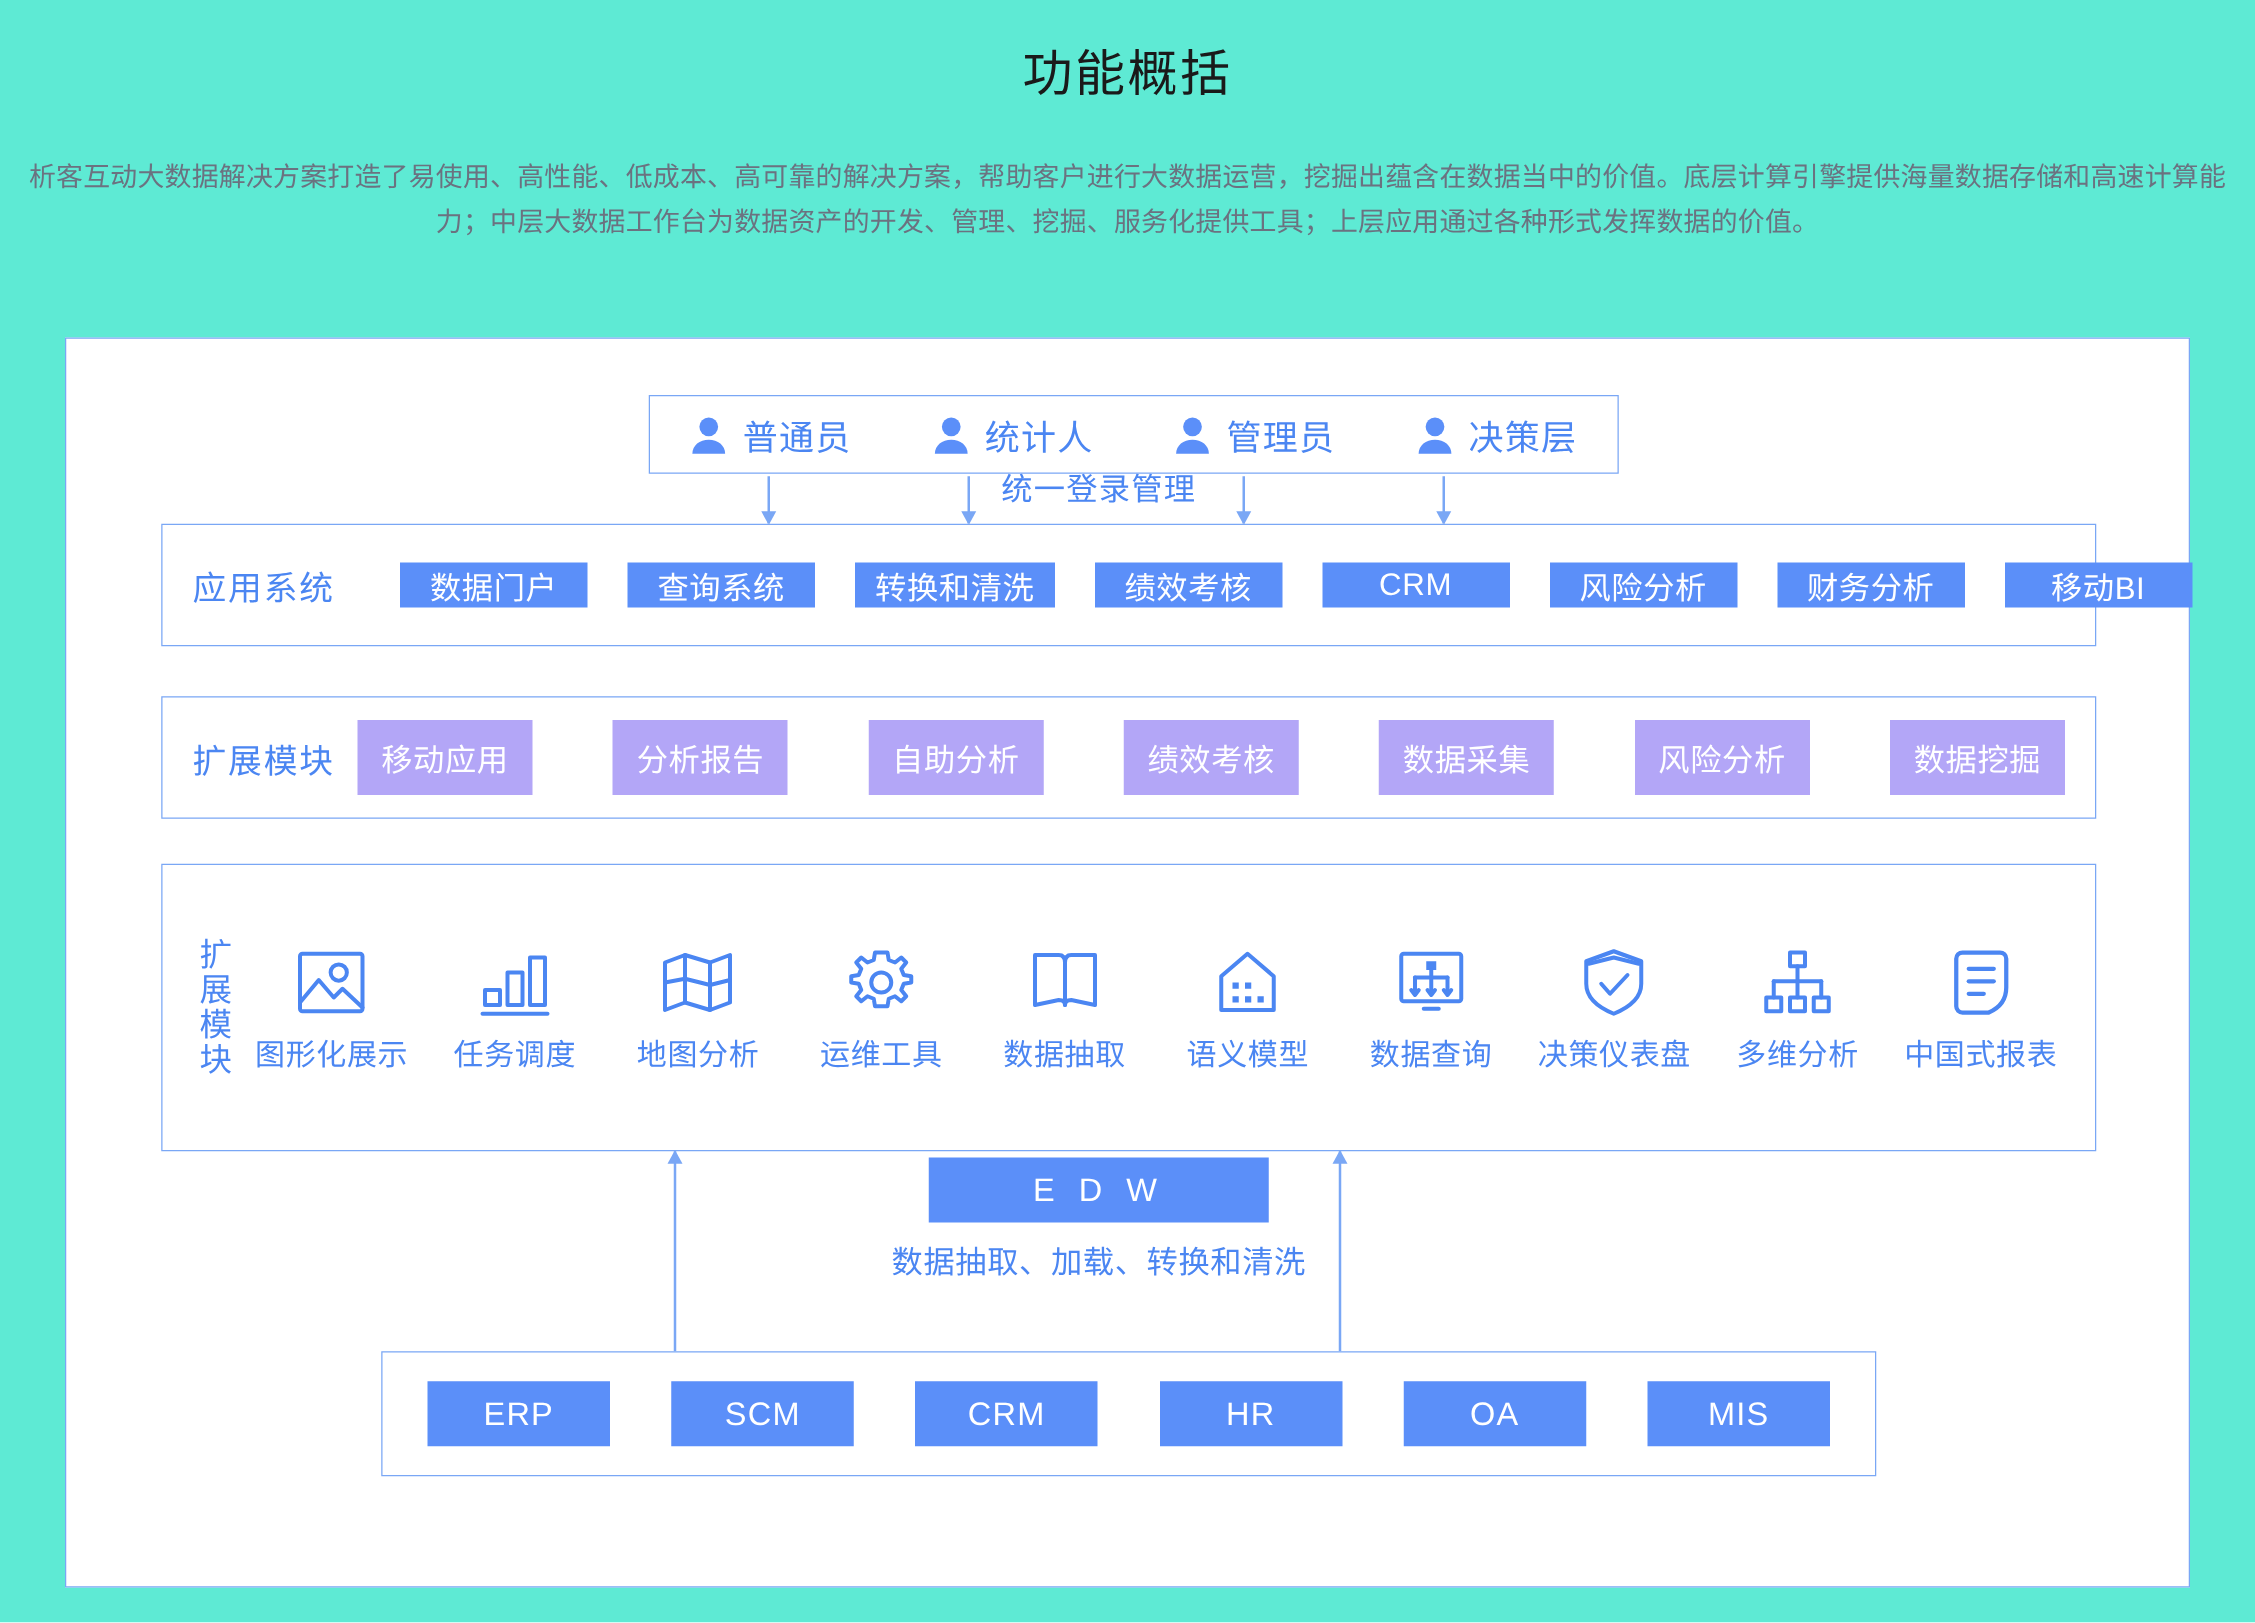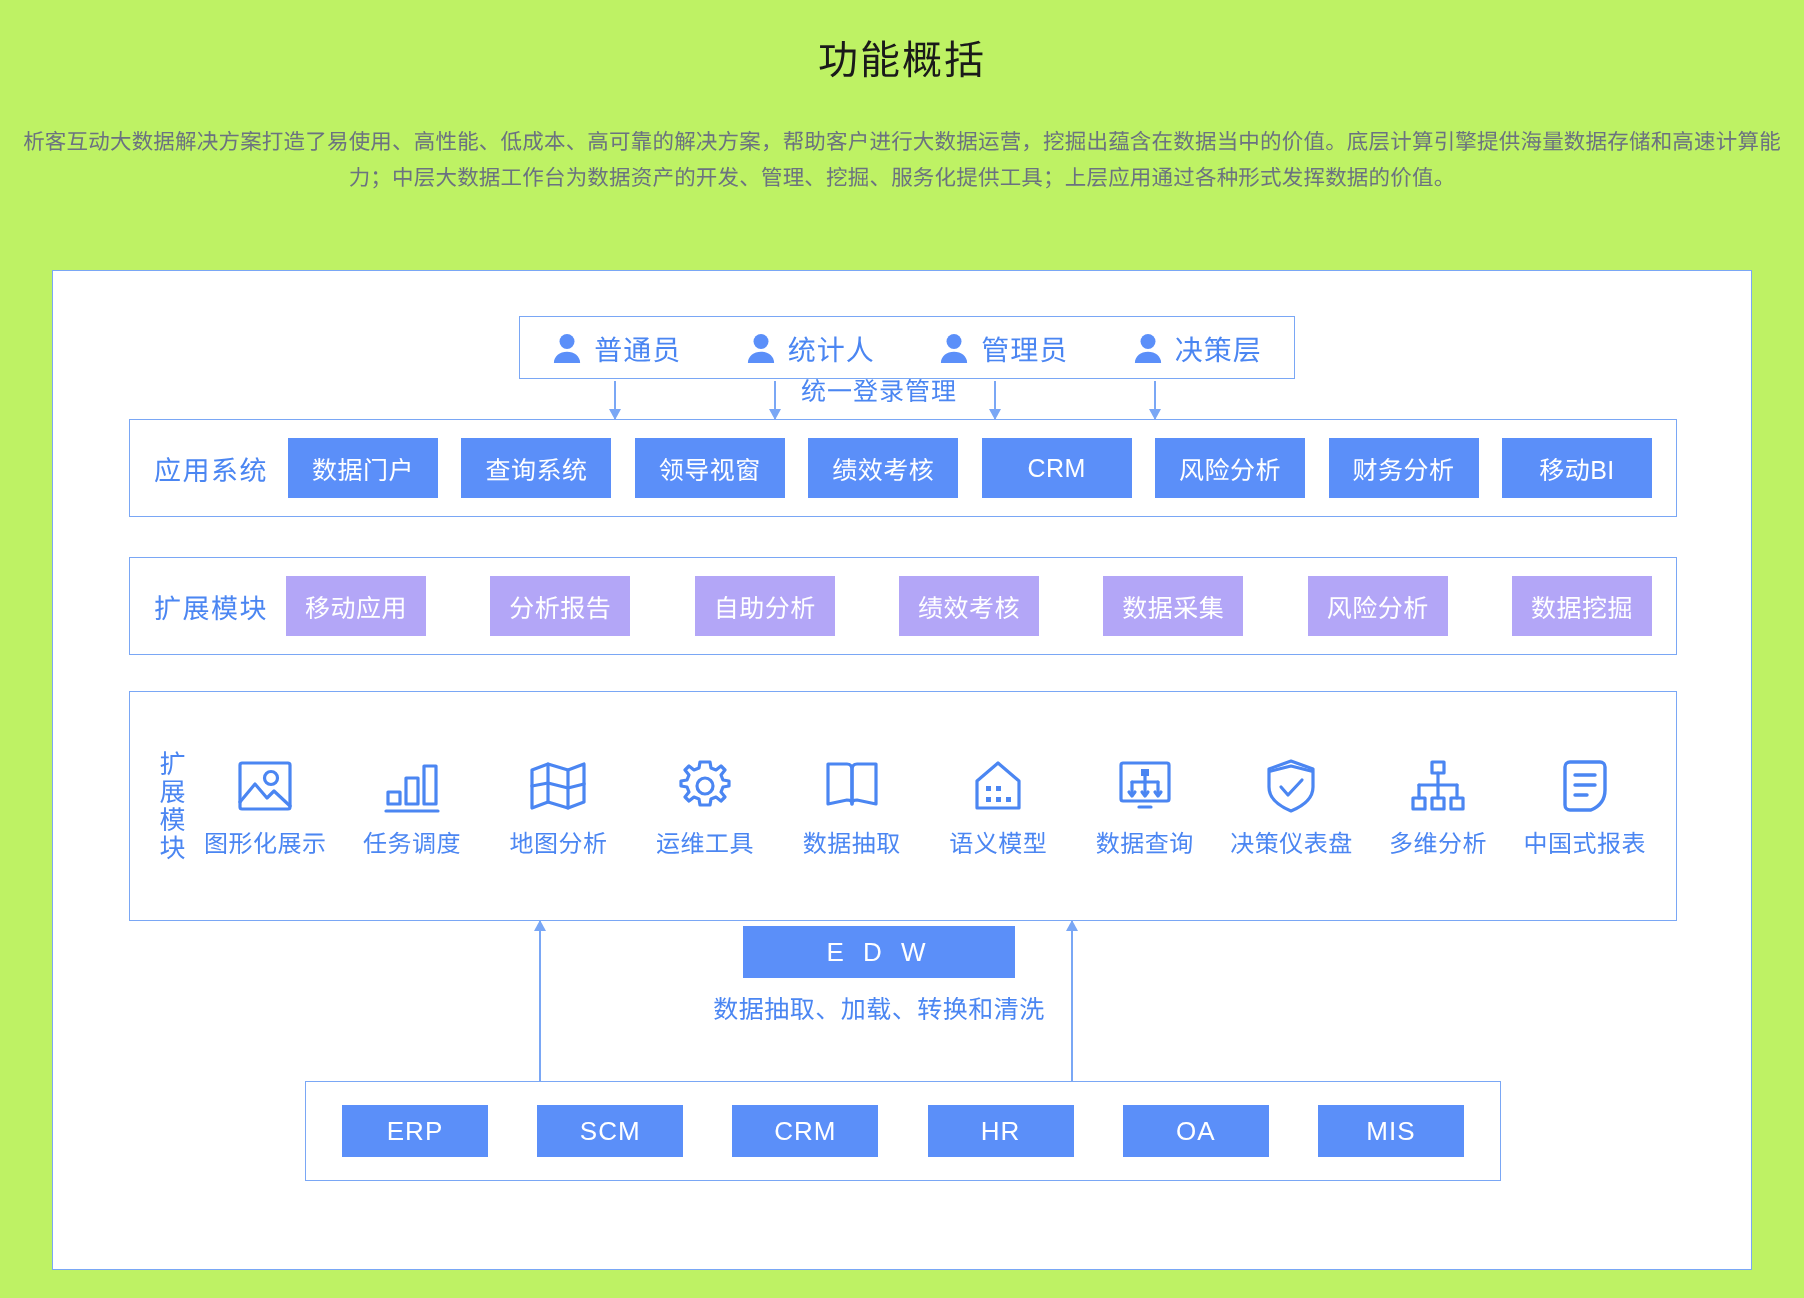--- a/index.html
+++ b/index.html
@@ -5,21 +5,21 @@
   * { box-sizing: border-box; }
   html, body {
     margin: 0; padding: 0;
     background: #ffffff;
     font-family: "Liberation Sans", "DejaVu Sans", sans-serif;
   }
   .page {
     width: 1804px;
     height: 1298px;
     position: relative;
-    background: #bef264;
+    background: #5eead4;
     overflow: hidden;
   }
 
   
   .page-title {
     text-align: center;
     font-size: 40px;
     color: #1a1a1a;
     font-weight: 400;
     letter-spacing: 2px;
@@ -149,21 +149,21 @@
   .chip-blue { background: #5b8ff9; }
   .chip-purple { background: #b3a6f7; }
 
   
   .row-app {
     left: 76px;  top: 148px;
     width: 1548px; height: 98px;
     padding: 0 24px;
   }
   .row-app .band-title { margin-right: 20px; }
-  .row-app .chip { height: 60px; min-width: 150px; padding: 0 16px; }
+  .row-app .chip { height: 36px; min-width: 150px; padding: 0 16px; margin-left: 32px; }
 
   
   .row-ext {
     left: 76px;  top: 286px;
     width: 1548px; height: 98px;
     padding: 0 24px;
   }
   .row-ext .band-title { margin-right: 18px; }
   .row-ext .chip { height: 60px; min-width: 140px; padding: 0 14px; }
 
@@ -300,21 +300,21 @@
     <div class="arrow-down" style="left:721px; top:110px; height:38px;"></div>
     <div class="arrow-down" style="left:941px; top:110px; height:38px;"></div>
     <div class="arrow-down" style="left:1101px; top:110px; height:38px;"></div>
     <div class="login-label">统一登录管理</div>
 
     <div class="band row-app">
       <div class="band-title">应用系统</div>
       <div class="chips">
         <div class="chip chip-blue">数据门户</div>
         <div class="chip chip-blue">查询系统</div>
-        <div class="chip chip-blue">领导视窗</div>
+        <div class="chip chip-blue">转换和清洗</div>
         <div class="chip chip-blue">绩效考核</div>
         <div class="chip chip-blue">CRM</div>
         <div class="chip chip-blue">风险分析</div>
         <div class="chip chip-blue">财务分析</div>
         <div class="chip chip-blue">移动BI</div>
       </div>
     </div>
 
     <div class="band row-ext">
       <div class="band-title">扩展模块</div>

